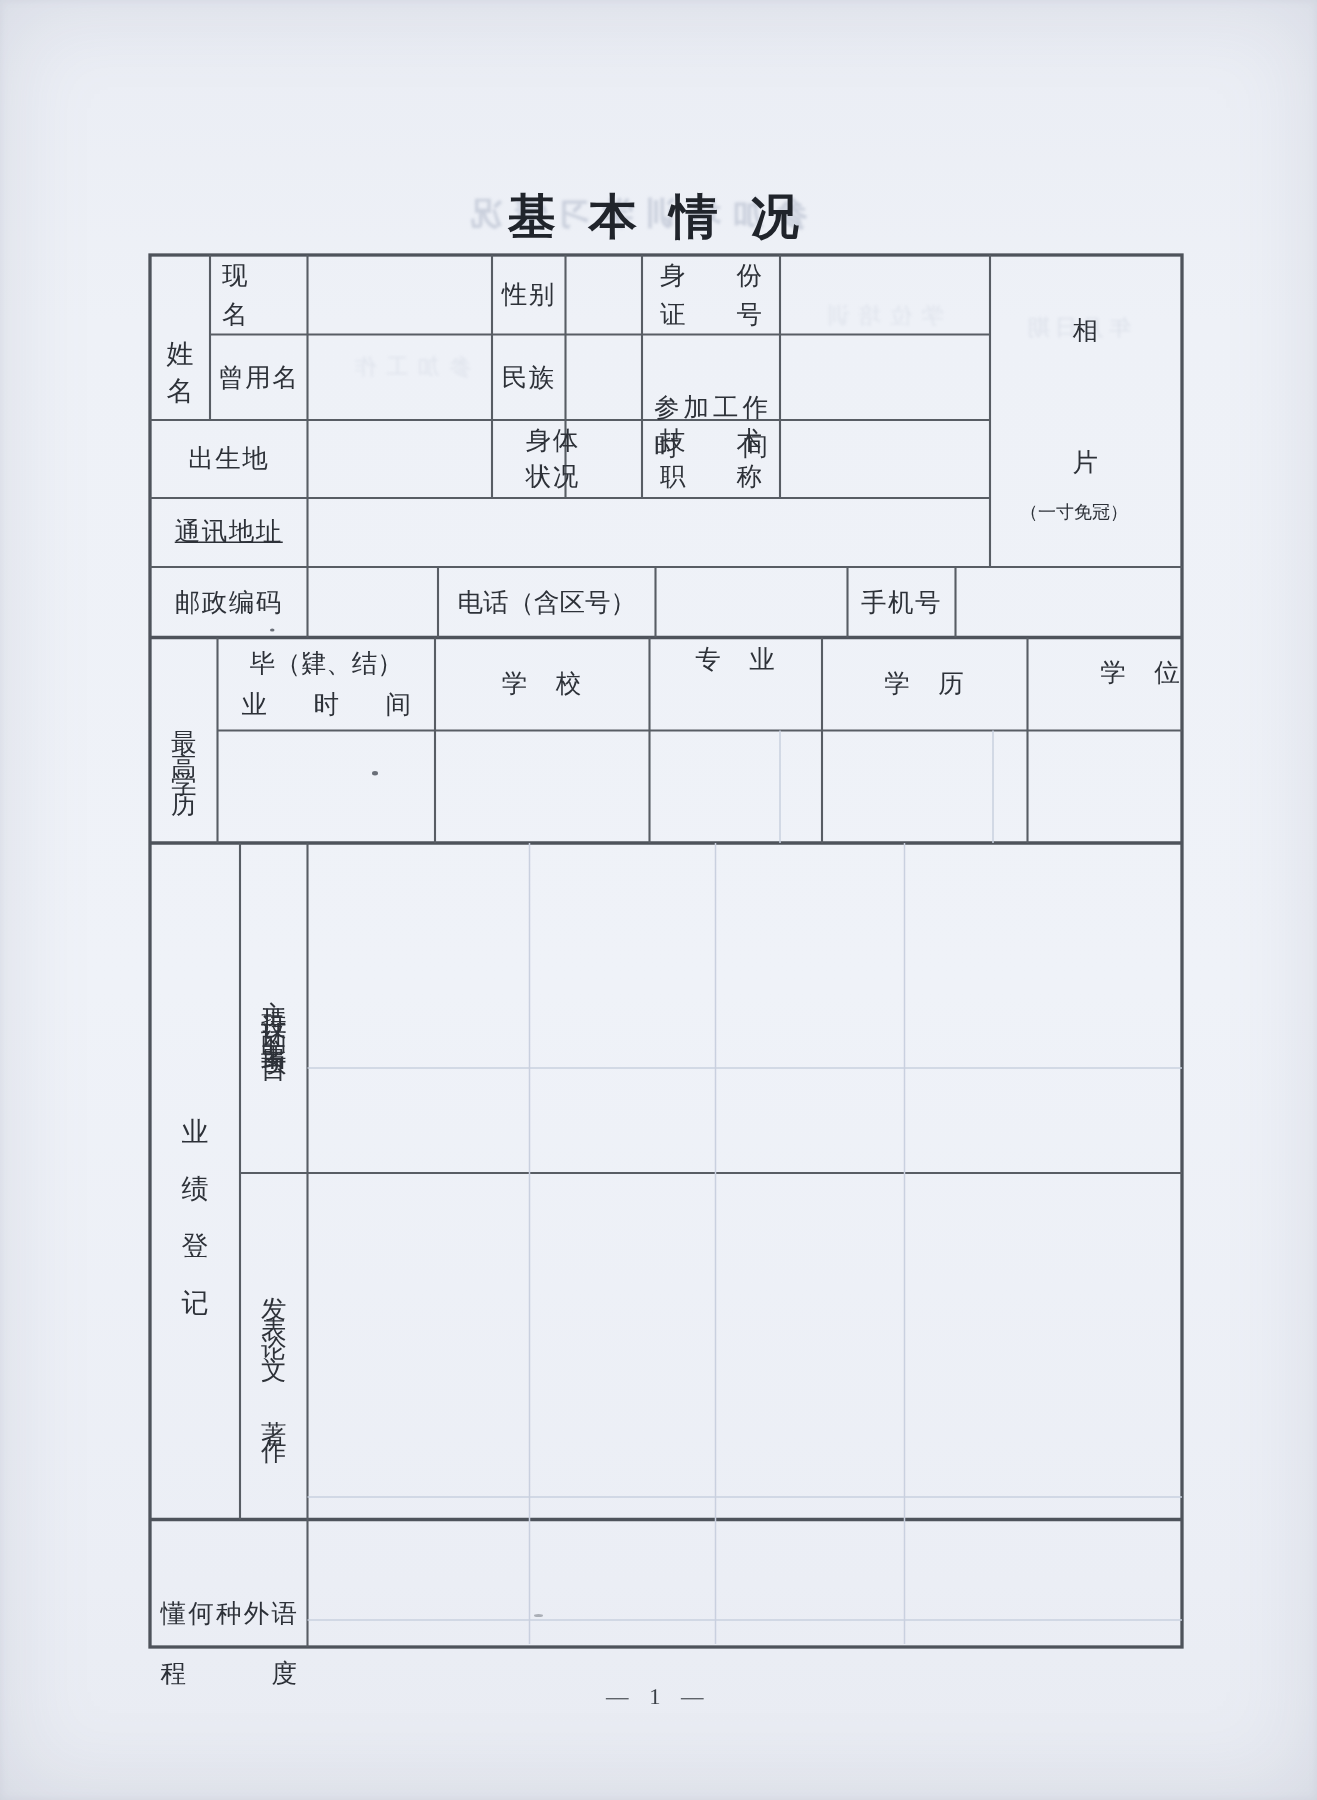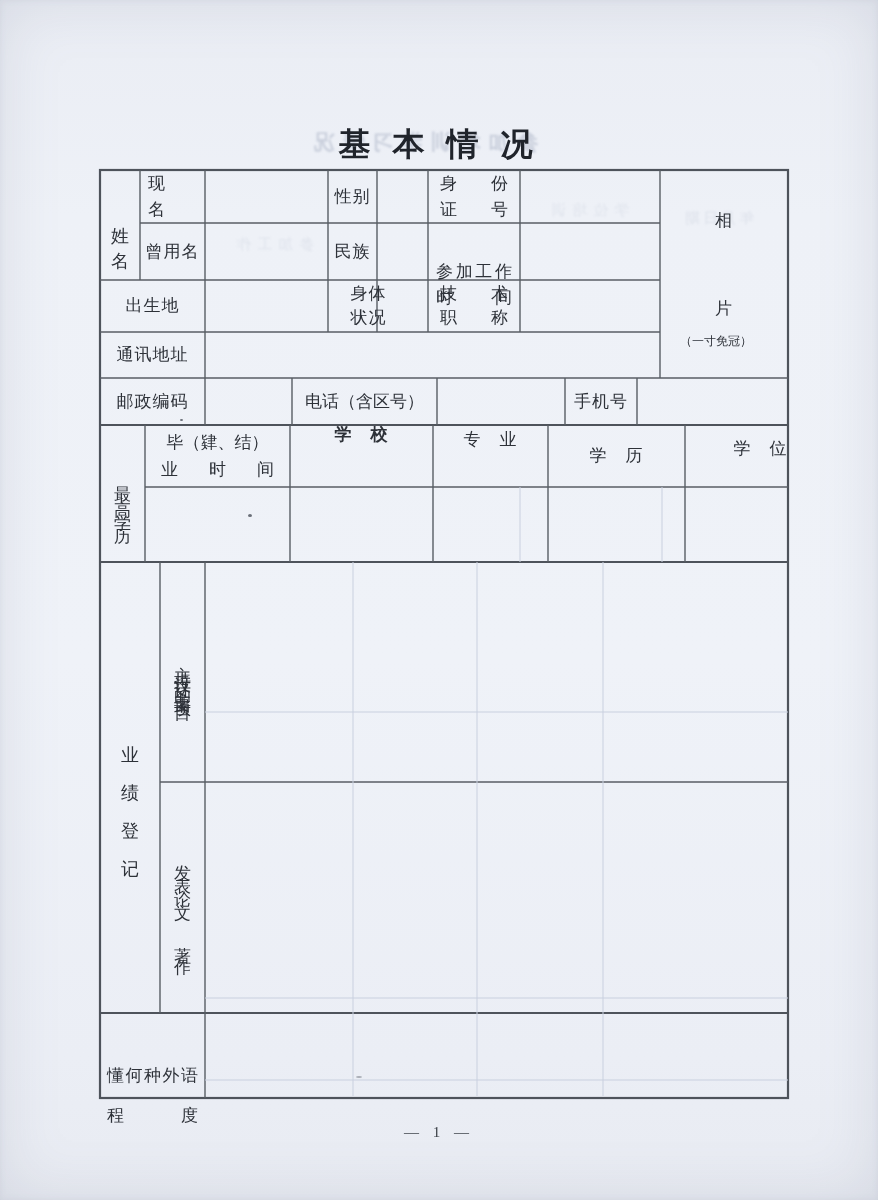--- a/index.html
+++ b/index.html
@@ -132,37 +132,37 @@
   <span>身体</span>
   <span>状况</span>
 </div>
 <div class="abs input" style="left:377px;top:280px;width:51px;height:52px;"></div>
 <div class="abs cell col2" style="left:428px;top:280px;width:92px;height:52px;padding:0 12px;line-height:24px;">
   <span class="just">技术</span>
   <span class="just">职称</span>
 </div>
 <div class="abs input" style="left:520px;top:280px;width:140px;height:52px;"></div>
 
-<div class="abs cell" style="left:100px;top:332px;width:105px;height:46px;">通讯地址</div>
+<div class="abs cell" style="left:100px;top:332px;width:105px;height:46px;text-decoration:underline;">通讯地址</div>
 <div class="abs input" style="left:205px;top:332px;width:455px;height:46px;"></div>
 
 <div class="abs cell" style="left:100px;top:378px;width:105px;height:47px;">邮政编码</div>
 <div class="abs input" style="left:205px;top:378px;width:87px;height:47px;"></div>
 <div class="abs cell" style="left:292px;top:378px;width:145px;height:47px;letter-spacing:0;">电话（含区号）</div>
 <div class="abs input" style="left:437px;top:378px;width:128px;height:47px;"></div>
 <div class="abs cell" style="left:565px;top:378px;width:72px;height:47px;">手机号</div>
 <div class="abs input" style="left:637px;top:378px;width:151px;height:47px;"></div>
 
 <div class="abs vert v-edu" style="left:100px;top:425px;width:45px;height:137px;">最高学历</div>
 
 <div class="abs cell col2" style="left:145px;top:425px;width:145px;height:62px;padding:12px 16px;line-height:27px;letter-spacing:0;">
   <span>毕（肄、结）</span>
   <span class="just">业时间</span>
 </div>
-<div class="abs cell" style="left:290px;top:404px;width:143px;height:62px;font-weight:bold;">学　校</div>
+<div class="abs cell" style="left:290px;top:425px;width:143px;height:62px;">学　校</div>
 <div class="abs cell" style="left:433px;top:403px;width:115px;height:74px;">专　业</div>
 <div class="abs cell" style="left:548px;top:425px;width:137px;height:62px;">学　历</div>
 <div class="abs cell" style="left:685px;top:425px;width:103px;height:48px;padding-left:48px;">学　位</div>
 
 <div class="abs input" style="left:145px;top:487px;width:145px;height:75px;"></div>
 <div class="abs input" style="left:290px;top:487px;width:143px;height:75px;"></div>
 <div class="abs input" style="left:433px;top:487px;width:115px;height:75px;"></div>
 <div class="abs input" style="left:548px;top:487px;width:137px;height:75px;"></div>
 <div class="abs input" style="left:685px;top:487px;width:103px;height:75px;"></div>
 

